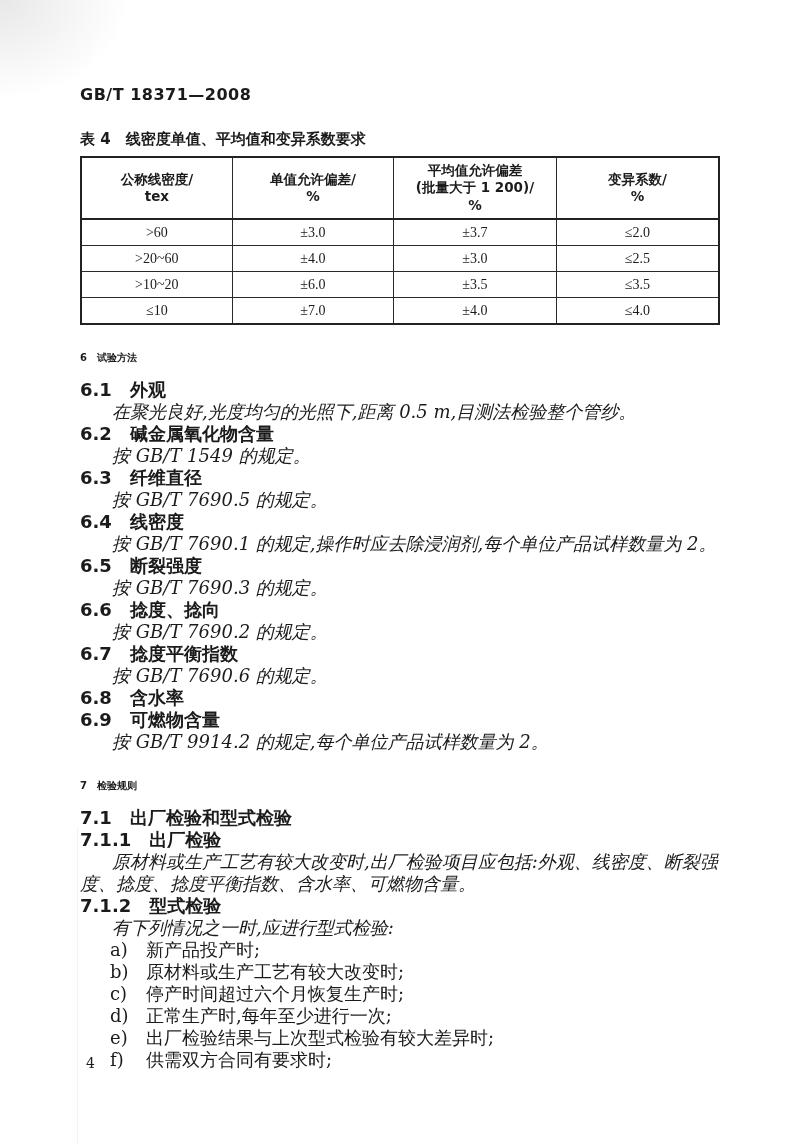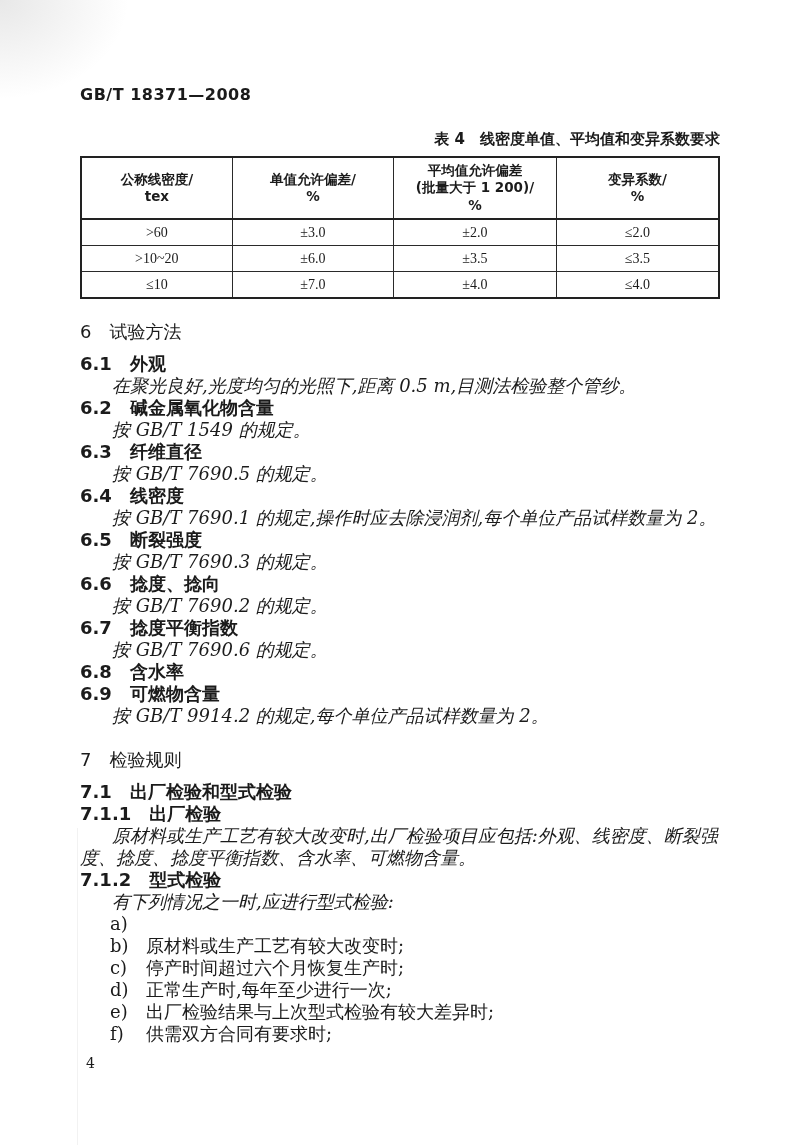--- a/index.html
+++ b/index.html
@@ -25,21 +25,21 @@
   .inner { padding:86px 80px 0 80px; }
 
   .std-code {
     font-family:"DejaVu Sans","Liberation Sans",sans-serif;
     font-weight:bold; font-size:16px; line-height:18px;
     letter-spacing:0.5px;
   }
 
   .tbl-caption {
     margin-top:25px;
-    text-align:right;
+    text-align:left;
     font-family:"DejaVu Sans","Liberation Sans",sans-serif;
     font-weight:bold; font-size:15px; line-height:20px;
   }
 
   table.spec {
     margin-top:7px;
     width:100%;
     border-collapse:collapse;
     table-layout:fixed;
   }
@@ -58,21 +58,21 @@
   }
   table.spec td {
     height:25px;
     font-size:14px;
   }
 
   .doc-body { margin-top:13px; }
   .blk { font-size:18px; line-height:22px; }
   .blk-h1 {
     font-family:"DejaVu Sans","Liberation Sans",sans-serif;
-    font-weight:normal; font-size:18px;
+    font-weight:bold; font-size:10px;
     margin:22px 0 10px 0;
   }
   .blk-h2 {
     font-family:"DejaVu Sans","Liberation Sans",sans-serif;
     font-weight:bold;
   }
   .blk-p { text-indent:32px;font-style:italic; }
   .blk-li { display:flex; padding-left:30px; }
   .li-marker { flex:0 0 36px; }
   .li-text { flex:1; }
@@ -120,22 +120,28 @@
           <th>
             <div>变异系数/</div>
             <div>%</div>
           </th>
         </tr>
       </thead>
       <tbody>
         <tr>
           <td>&gt;60</td>
           <td>±3.0</td>
-          <td>±2.0</td>
+          <td>±3.7</td>
           <td>≤2.0</td>
+        </tr>
+        <tr>
+          <td>&gt;20~60</td>
+          <td>±4.0</td>
+          <td>±3.0</td>
+          <td>≤2.5</td>
         </tr>
         <tr>
           <td>&gt;10~20</td>
           <td>±6.0</td>
           <td>±3.5</td>
           <td>≤3.5</td>
         </tr>
         <tr>
           <td>≤10</td>
           <td>±7.0</td>
@@ -165,20 +171,21 @@
         <div class="blk blk-h2">6.9　可燃物含量</div>
         <div class="blk blk-p">按 GB/T 9914.2 的规定,每个单位产品试样数量为 2。</div>
         <div class="blk blk-h1">7　检验规则</div>
         <div class="blk blk-h2">7.1　出厂检验和型式检验</div>
         <div class="blk blk-h2">7.1.1　出厂检验</div>
         <div class="blk blk-p">原材料或生产工艺有较大改变时,出厂检验项目应包括:外观、线密度、断裂强度、捻度、捻度平衡指数、含水率、可燃物含量。</div>
         <div class="blk blk-h2">7.1.2　型式检验</div>
         <div class="blk blk-p">有下列情况之一时,应进行型式检验:</div>
         <div class="blk blk-li">
           <span class="li-marker">a)</span>
+          <span class="li-text">新产品投产时;</span>
         </div>
         <div class="blk blk-li">
           <span class="li-marker">b)</span>
           <span class="li-text">原材料或生产工艺有较大改变时;</span>
         </div>
         <div class="blk blk-li">
           <span class="li-marker">c)</span>
           <span class="li-text">停产时间超过六个月恢复生产时;</span>
         </div>
         <div class="blk blk-li">

